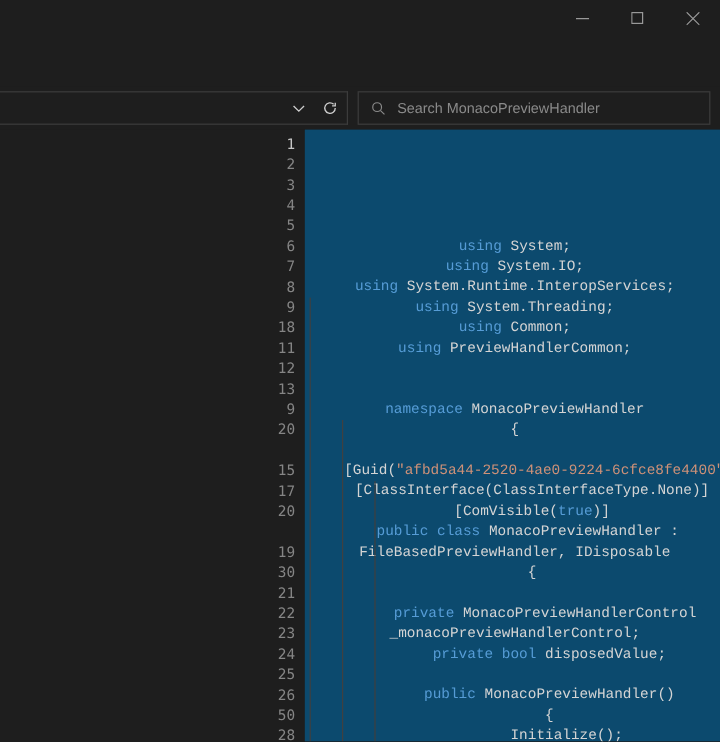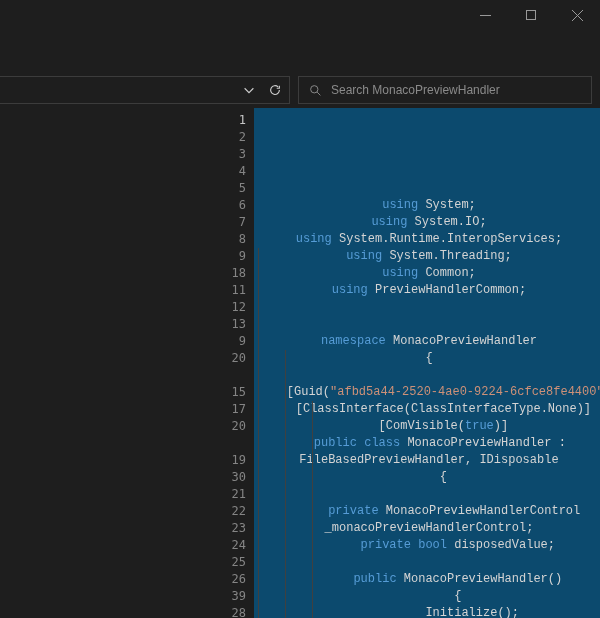--- a/index.html
+++ b/index.html
@@ -189,21 +189,21 @@
       <div>20</div>
       <div></div>
       <div>19</div>
       <div>30</div>
       <div>21</div>
       <div>22</div>
       <div>23</div>
       <div>24</div>
       <div>25</div>
       <div>26</div>
-      <div>39</div>
+      <div>50</div>
       <div>28</div>
     </div>
   <div class="code" id="code">
     <div class="indent-guide guide1"></div>
     <div class="indent-guide guide2"></div>
     <div class="indent-guide guide3"></div>
   <span class="ln"><span class="kw">using</span><span class="nm"> System;</span></span><span class="ln"><span class="kw">using</span><span class="nm"> System.IO;</span></span><span class="ln"><span class="kw">using</span><span class="nm"> System.Runtime.InteropServices;</span></span><span class="ln"><span class="kw">using</span><span class="nm"> System.Threading;</span></span><span class="ln"><span class="kw">using</span><span class="nm"> Common;</span></span><span class="ln"><span class="kw">using</span><span class="nm"> PreviewHandlerCommon;</span></span><span class="ln"></span><span class="ln"></span><span class="ln"><span class="kw">namespace</span><span class="nm"> MonacoPreviewHandler</span></span><span class="ln"><span class="nm">{</span></span><span class="ln"></span><span class="ln"><span class="nm">    [</span><span class="ty">Guid</span><span class="nm">(</span><span class="str">"afbd5a44-2520-4ae0-9224-6cfce8fe4400"</span></span><span class="ln"><span class="nm">    [</span><span class="ty">ClassInterface</span><span class="nm">(</span><span class="ty">ClassInterfaceType</span><span class="nm">.</span><span class="ty">None</span><span class="nm">)]</span></span><span class="ln"><span class="nm">    [</span><span class="ty">ComVisible</span><span class="nm">(</span><span class="bool">true</span><span class="nm">)]</span></span><span class="ln"><span class="nm">    </span><span class="kw">public</span><span class="nm"> </span><span class="kw">class</span><span class="nm"> </span><span class="ty">MonacoPreviewHandler</span><span class="nm"> : </span></span><span class="ln"><span class="ty">FileBasedPreviewHandler</span><span class="nm">, </span><span class="ty">IDisposable</span></span><span class="ln"><span class="nm">    {</span></span><span class="ln"></span><span class="ln"><span class="nm">        </span><span class="kw">private</span><span class="nm"> </span><span class="ty">MonacoPreviewHandlerControl</span><span class="nm"> </span></span><span class="ln"><span class="nm">_monacoPreviewHandlerControl;</span></span><span class="ln"><span class="nm">        </span><span class="kw">private</span><span class="nm"> </span><span class="kw">bool</span><span class="nm"> disposedValue;</span></span><span class="ln"></span><span class="ln"><span class="nm">        </span><span class="kw">public</span><span class="nm"> </span><span class="fn">MonacoPreviewHandler</span><span class="nm">()</span></span><span class="ln"><span class="nm">        {</span></span><span class="ln"><span class="nm">            </span><span class="fn">Initialize</span><span class="nm">();</span></span></div>
 </div>
 
 </body></html>

